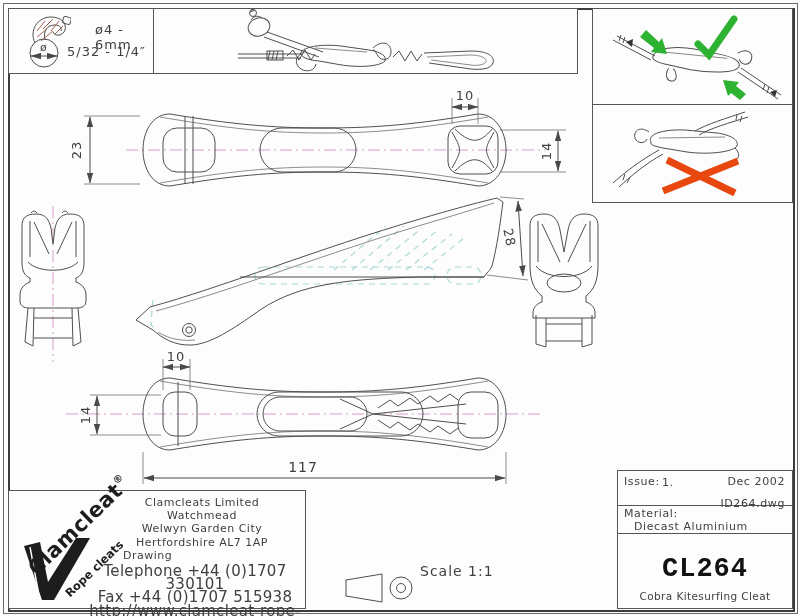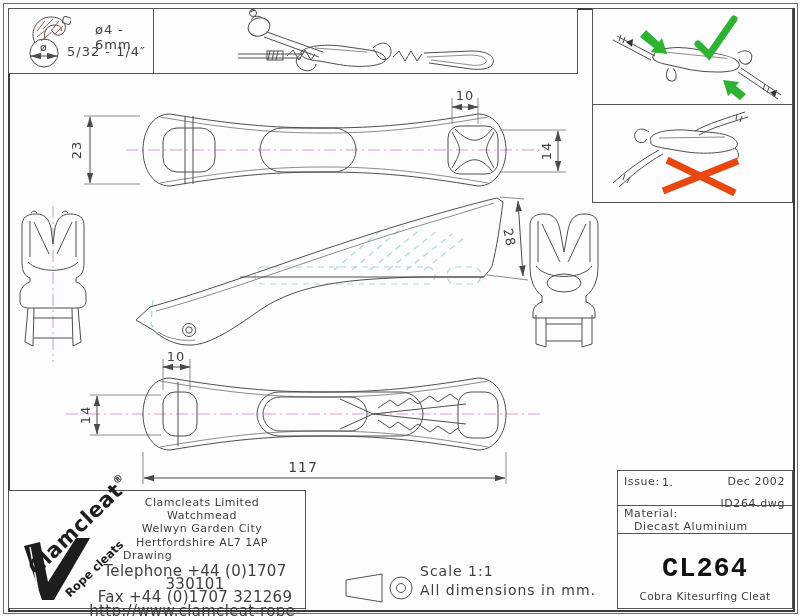--- a/index.html
+++ b/index.html
@@ -281,40 +281,39 @@
   <div id="company-box" class="box">
     <div class="addr">
       <div>Clamcleats Limited</div>
       <div>Watchmead</div>
       <div>Welwyn Garden City</div>
       <div>Hertfordshire AL7 1AP</div>
       <div style="text-align:left;padding-left:28px;">Drawing</div>
     </div>
     <div class="contact">
       <div>Telephone +44 (0)1707 330101</div>
-      <div>Fax +44 (0)1707 321269</div>
+      <div>Fax +44 (0)1707 515938</div>
       <div>http://www.clamcleat-rope-cleats.com</div>
     </div>
   </div>
 
   <svg class="logo-mark" width="90" height="80" viewBox="0 0 90 80">
     <path d="M14,16 L30,12 L38,52 L66,8 L80,8 L44,70 L32,70 Z" fill="#1d1d1d"></path>
     <path d="M20,17 L28,60" stroke="#fdfdfd" stroke-width="1.4" fill="none"></path>
   </svg>
   <div class="logo-brand"><span>Clamcleat</span><span class="reg">®</span></div>
   <div class="logo-tag">Rope cleats</div>
 
   <svg id="projection-symbol" width="80" height="36" viewBox="0 0 80 36">
     <polygon class="ln" points="6,10 42,4 42,32 6,26"></polygon>
     <circle class="ln" cx="61" cy="18" r="11"></circle>
     <circle class="ln" cx="61" cy="18" r="4.5"></circle>
   </svg>
   <div id="scale-note" class="cad">
     <div>Scale 1:1</div>
-    <div>All dimensions in mm.</div>
   </div>
 
   <div id="title-block" class="box">
     <div class="row1">
       <span class="tb" style="left:6px;top:4px;">Issue:</span>
       <span class="tb" style="left:44px;top:5px;">1.</span>
       <span class="tb" style="right:7px;top:4px;">Dec 2002</span>
       <span class="tb" style="right:7px;top:26px;">ID264.dwg</span>
     </div>
     <div class="row2">

